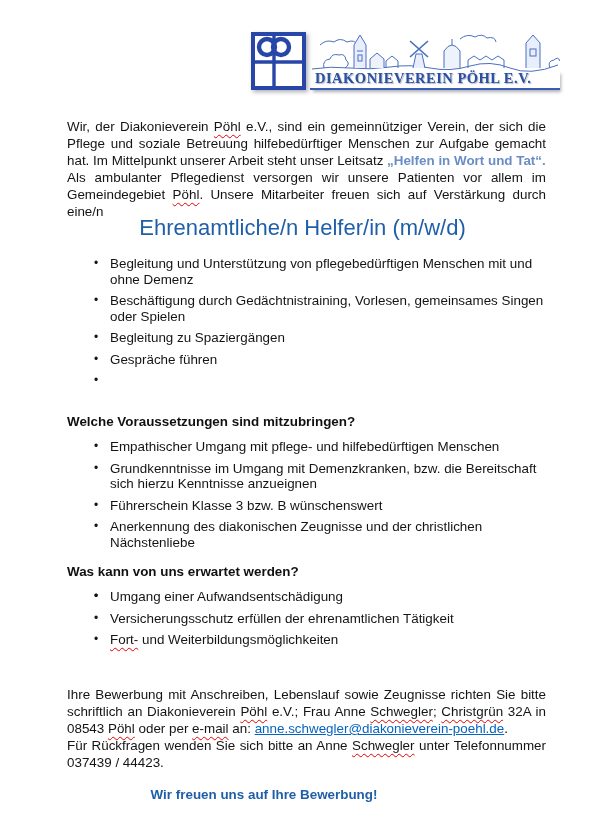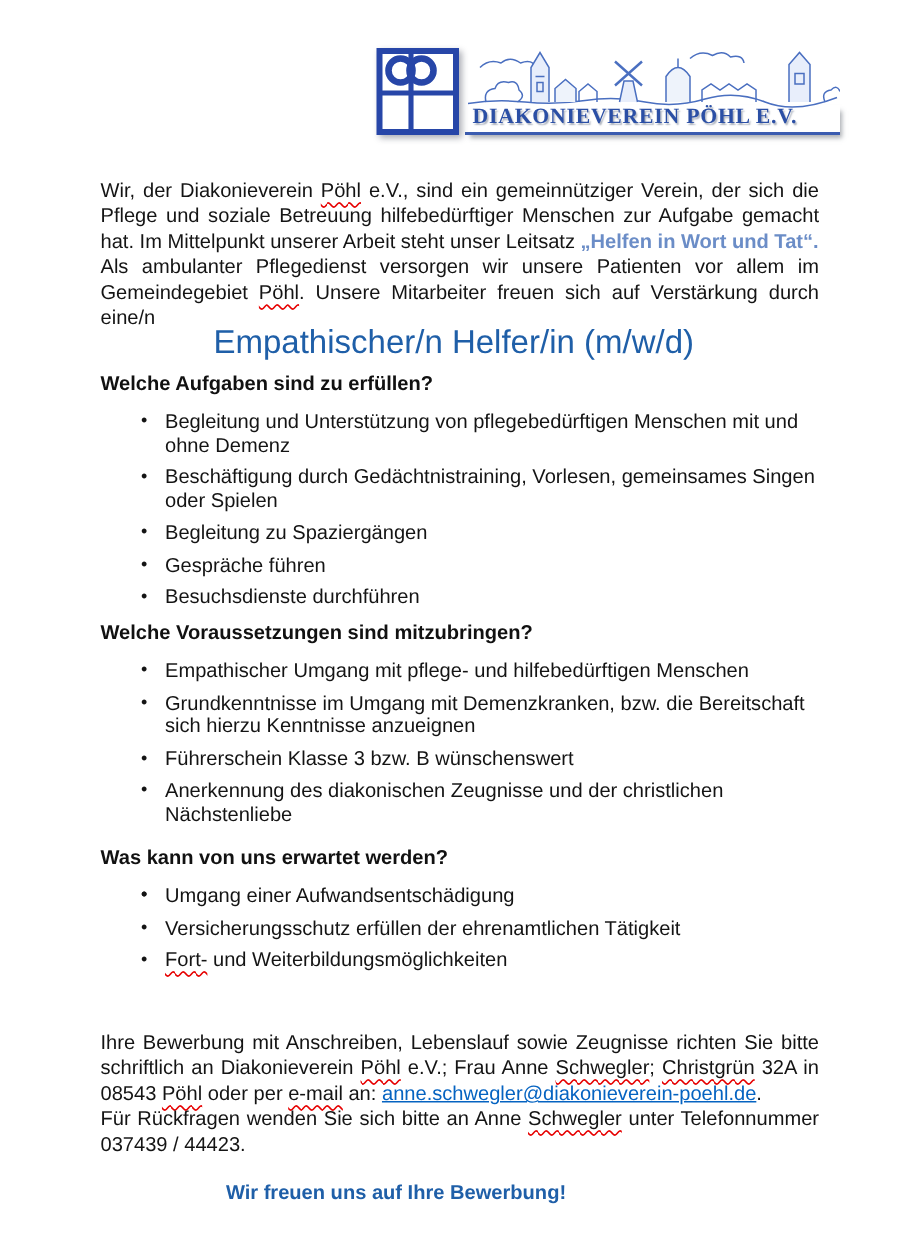--- a/index.html
+++ b/index.html
@@ -90,30 +90,29 @@
           <path d="M158,37 v-8 l6,-4 6,4 6,-4 6,4 6,-4 6,4 v8"></path>
           <path d="M216,37 V12 l7,-8 7,8 V37" fill="#e8eefb"></path>
           <rect x="220" y="18" width="6" height="7"></rect>
           <path d="M240,37 q-3,-7 4,-8 q4,-4 6,1"></path>
         </g>
       </svg>
       <div class="wordmark">DIAKONIEVEREIN PÖHL E.V.</div>
     </div>
   </div>
 
-  <div class="abs" id="title">Empathischer/n Helfer/in (m/w/d)</div>
+  <div class="abs" id="title">Ehrenamtliche/n Helfer/in (m/w/d)</div>
 
   <div class="abs col" id="sec1">
-    <h2 class="sec-h">Welche Aufgaben sind zu erfüllen?</h2>
     <ul class="blist">
         <li><span class="bullet">•</span><span class="li-text"><span>Begleitung und Unterstützung von pflegebedürftigen Menschen mit und ohne Demenz</span></span></li>
         <li><span class="bullet">•</span><span class="li-text"><span>Beschäftigung durch Gedächtnistraining, Vorlesen, gemeinsames Singen oder Spielen</span></span></li>
         <li><span class="bullet">•</span><span class="li-text"><span>Begleitung zu Spaziergängen</span></span></li>
         <li><span class="bullet">•</span><span class="li-text"><span>Gespräche führen</span></span></li>
-        <li><span class="bullet">•</span><span class="li-text"><span>Besuchsdienste durchführen</span></span></li>
+        <li><span class="bullet">•</span></li>
       </ul>
   </div>
 
   <div class="abs col" id="sec2">
     <h2 class="sec-h">Welche Voraussetzungen sind mitzubringen?</h2>
     <ul class="blist">
         <li><span class="bullet">•</span><span class="li-text"><span>Empathischer Umgang mit pflege- und hilfebedürftigen Menschen</span></span></li>
         <li><span class="bullet">•</span><span class="li-text"><span>Grundkenntnisse im Umgang mit Demenzkranken, bzw. die Bereitschaft sich hierzu Kenntnisse anzueignen</span></span></li>
         <li><span class="bullet">•</span><span class="li-text"><span>Führerschein Klasse 3 bzw. B wünschenswert</span></span></li>
         <li><span class="bullet">•</span><span class="li-text"><span>Anerkennung des diakonischen Zeugnisse und der christlichen Nächstenliebe</span></span></li>

